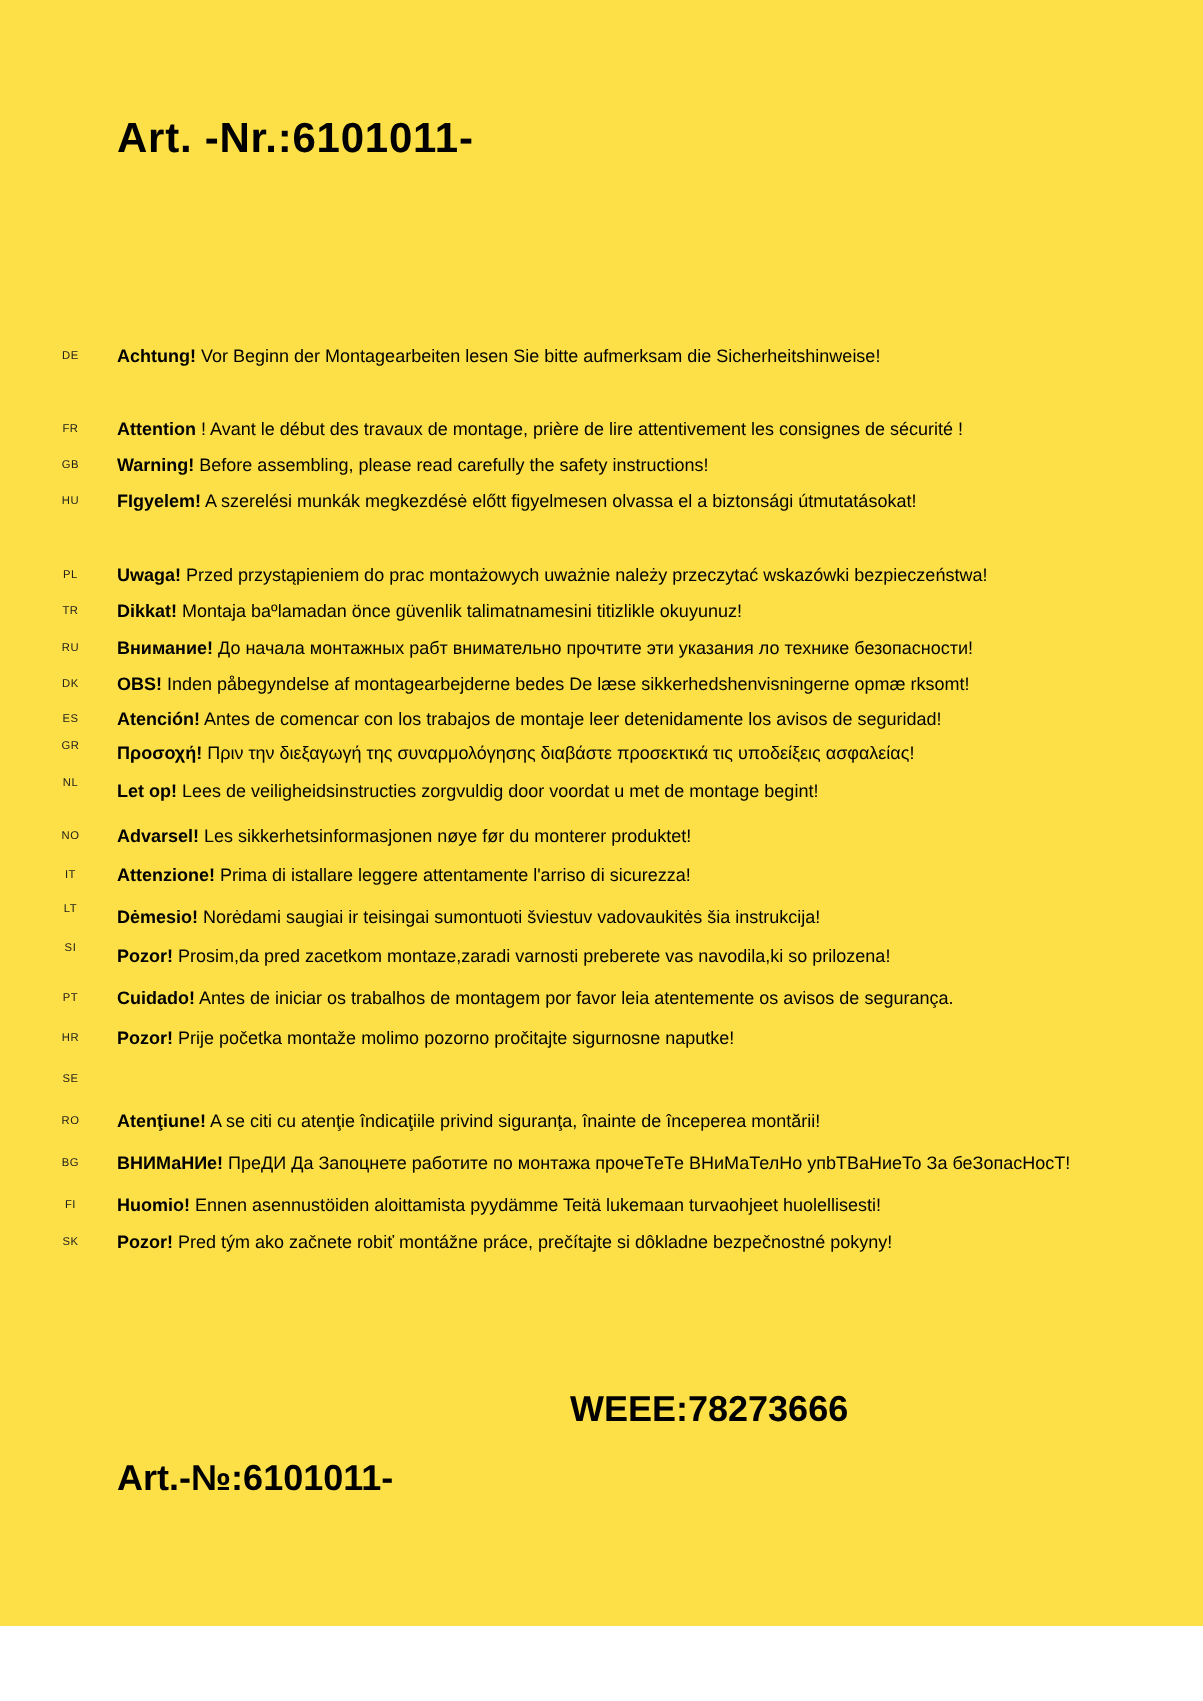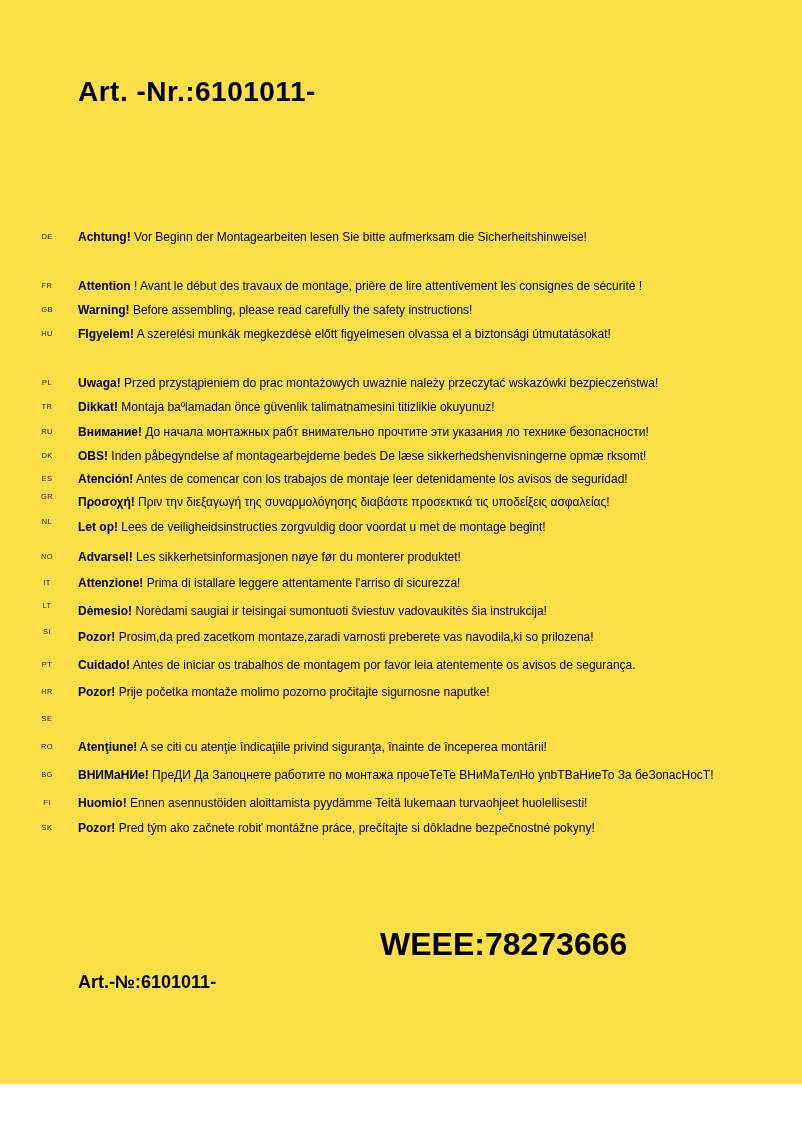--- a/index.html
+++ b/index.html
@@ -62,29 +62,29 @@
     line-height: 16px;
     color: #000000;
   }
   .lang-lead {
     font-weight: bold;
   }
   .weee {
     position: absolute;
     left: 380px;
     top: 926px;
-    font-size: 32px;
+    font-size: 24px;
     font-weight: bold;
     white-space: nowrap;
   }
   .footer-art {
     position: absolute;
     left: 78px;
     top: 972px;
-    font-size: 18px;
+    font-size: 24px;
     font-weight: bold;
     white-space: nowrap;
   }
   .black-bar {
     position: absolute;
     left: 62px;
     top: 1115px;
     width: 248px;
     height: 16px;
     background: #0d0d0d;

